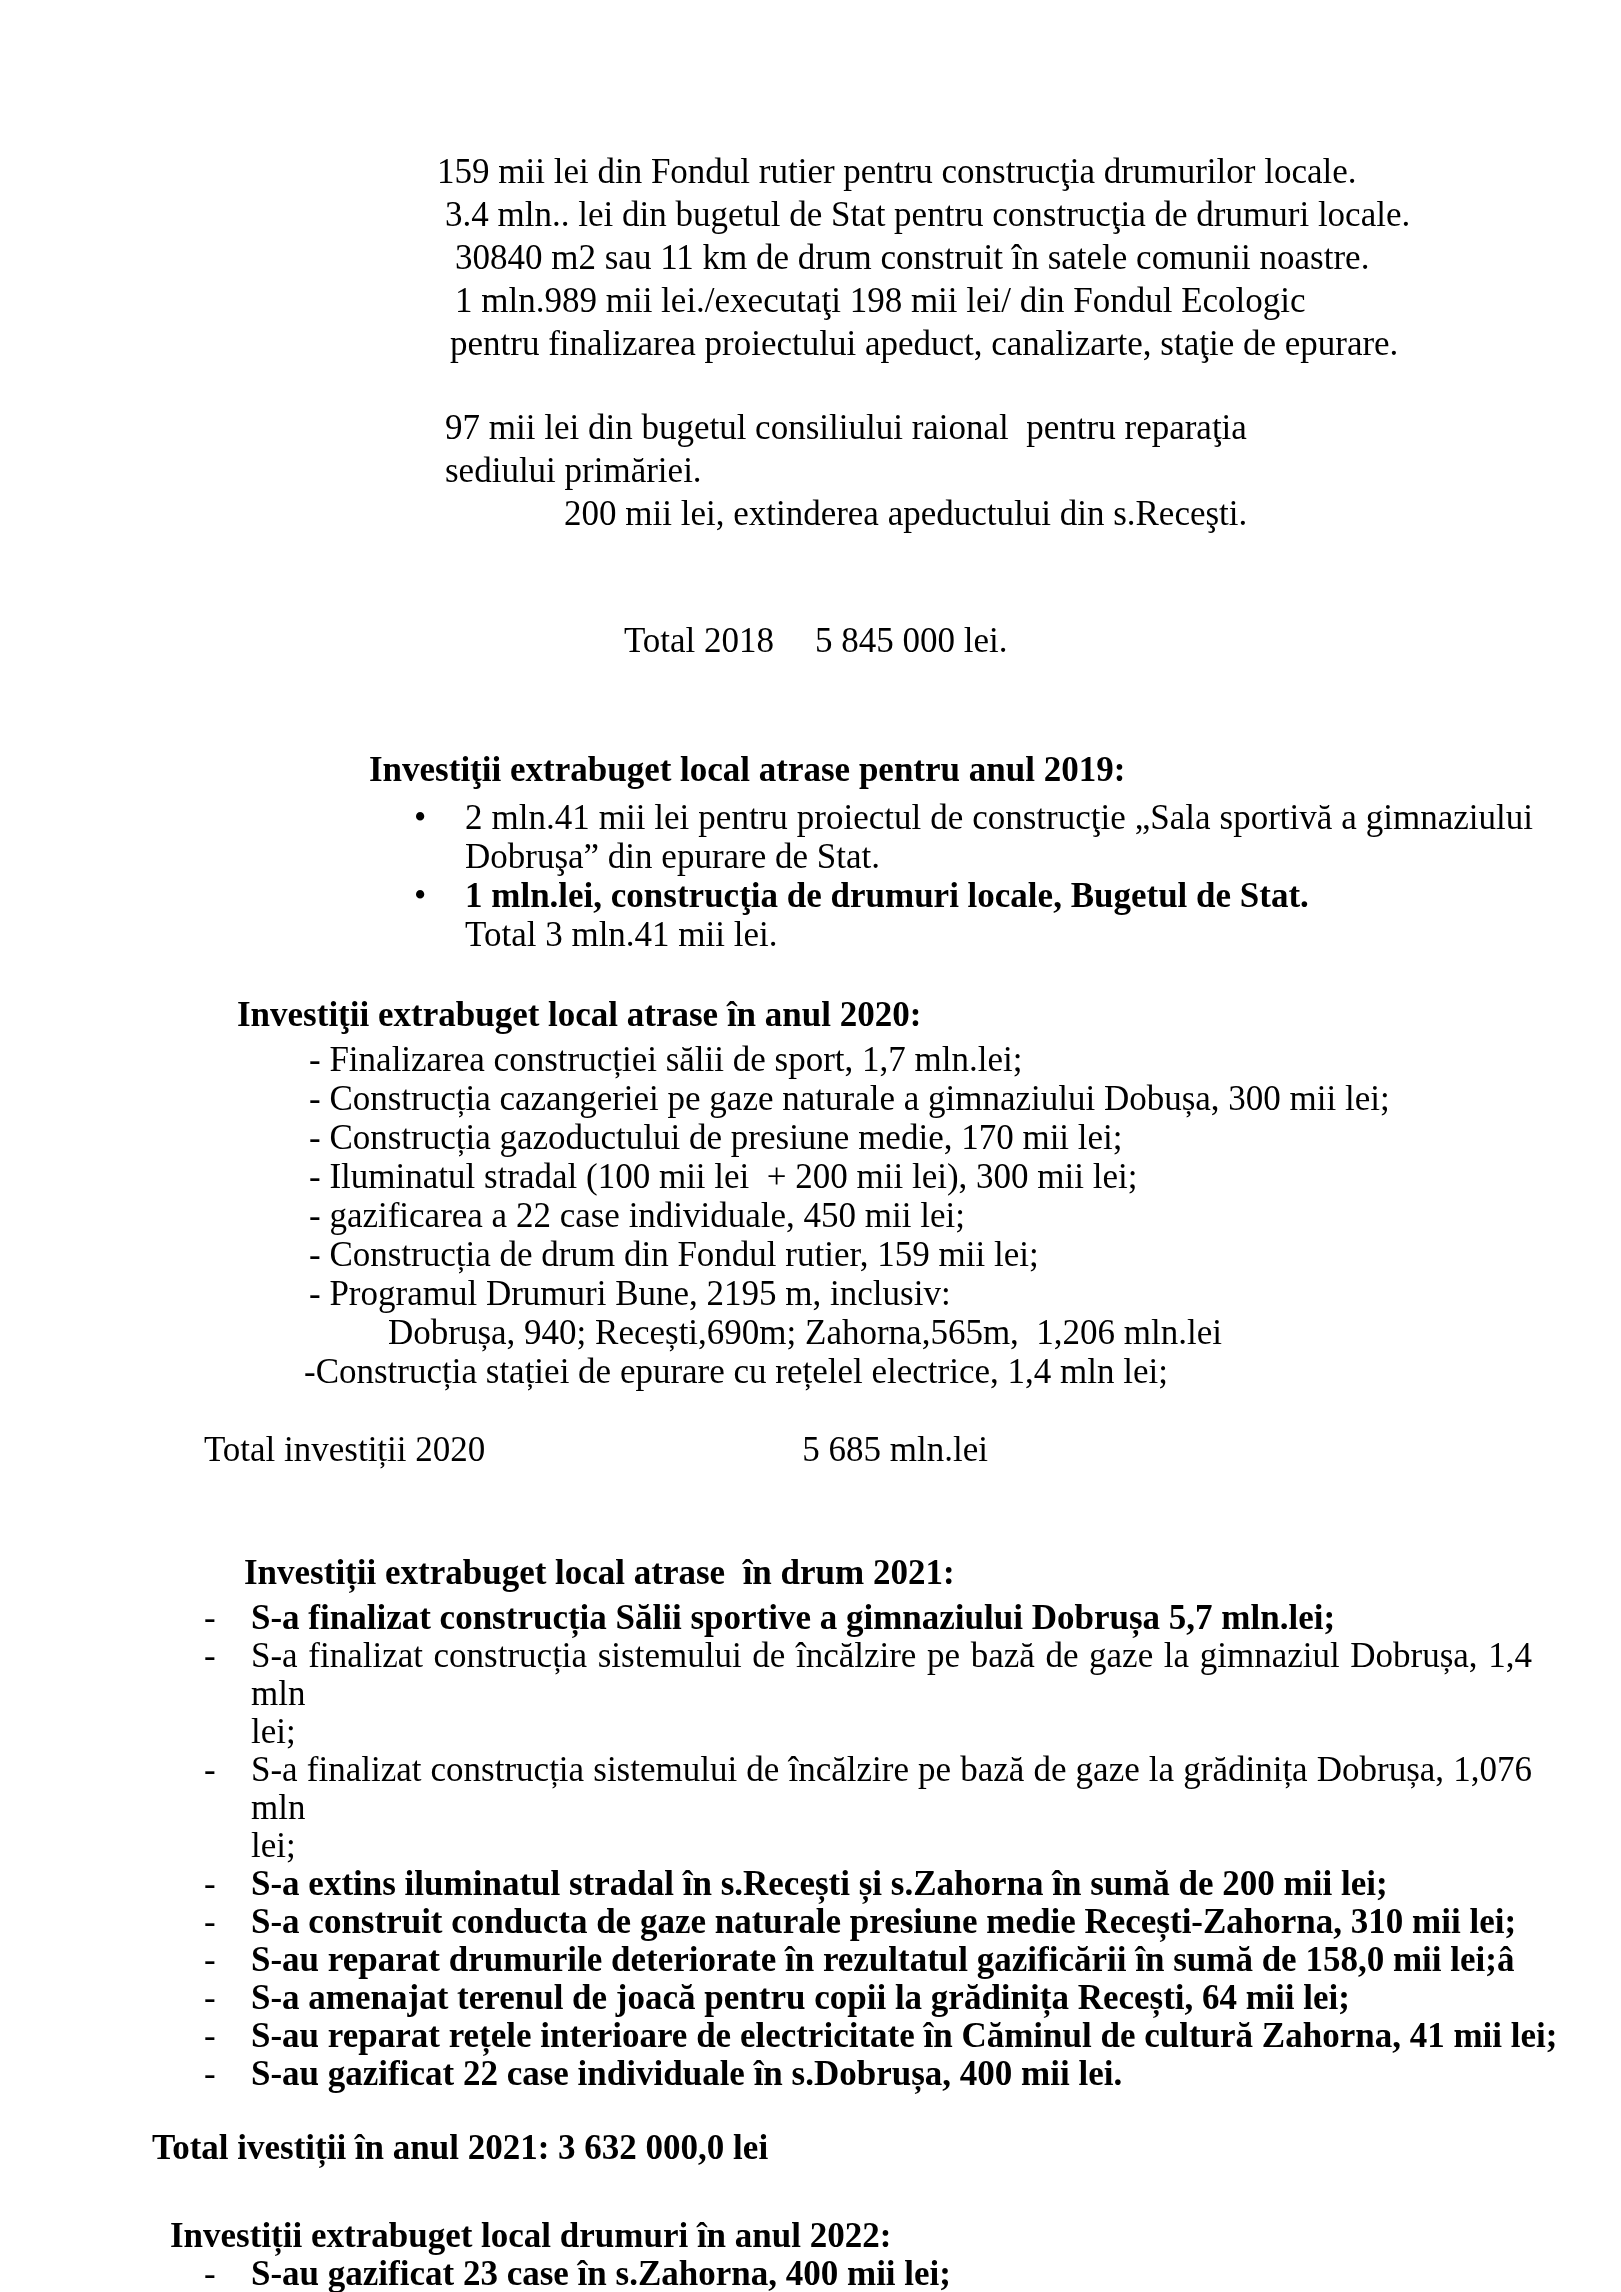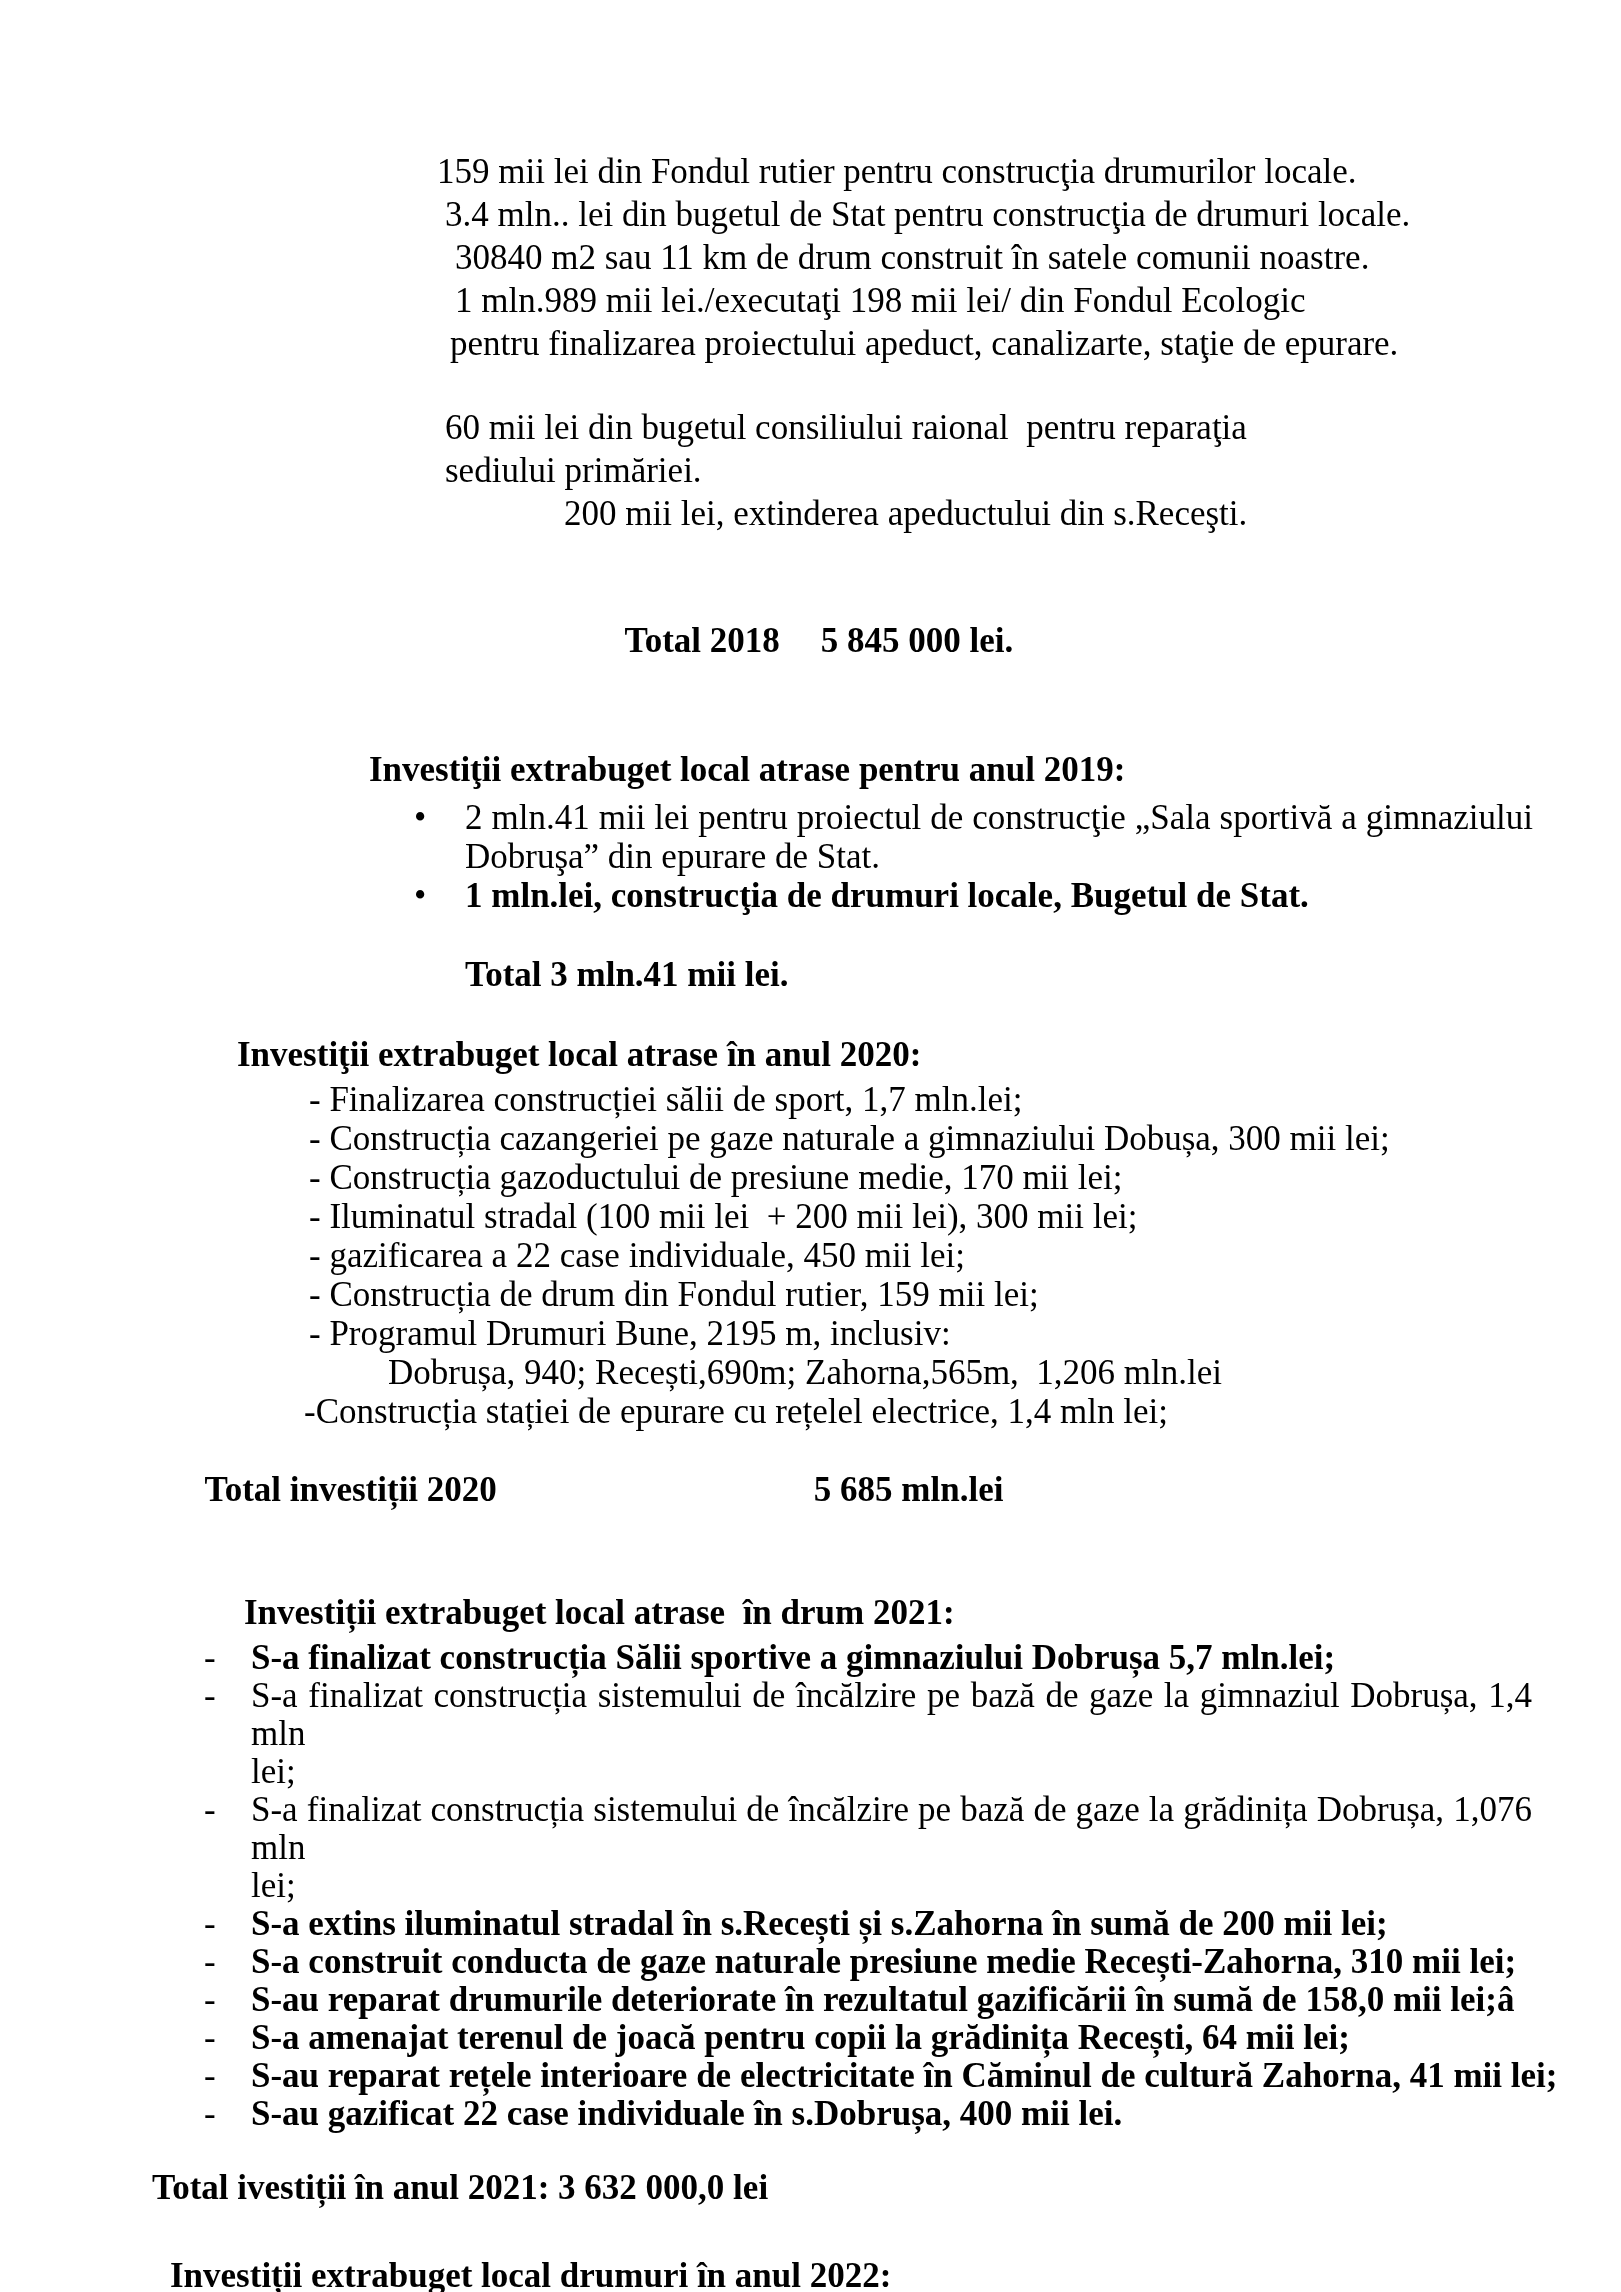--- a/index.html
+++ b/index.html
@@ -21,21 +21,21 @@
     height: 2254px;
     padding-top: 150px;
     box-sizing: border-box;
   }
   .ln {
     white-space: pre;
     line-height: 43px;
   }
   .sp { width: 100%; }
   .total-line { line-height: 43px; white-space: pre; }
-  .b { font-weight: bold; margin-top: 40px; }
+  .b { font-weight: normal; }
   .heading {
     font-weight: bold;
     white-space: pre;
     line-height: 43px;
   }
   .heading.tight { line-height: 39px; }
   .heading.tight42 { line-height: 38px; }
   
   .bitem {
     position: relative;
@@ -76,21 +76,21 @@
 
 <div class="page">
 
   <section>
     <div class="ln" style="margin-left:437px">159 mii lei din Fondul rutier pentru construcţia drumurilor locale.</div>
     <div class="ln" style="margin-left:445px">3.4 mln.. lei din bugetul de Stat pentru construcţia de drumuri locale.</div>
     <div class="ln" style="margin-left:455px">30840 m2 sau 11 km de drum construit în satele comunii noastre.</div>
     <div class="ln" style="margin-left:455px">1 mln.989 mii lei./executaţi 198 mii lei/ din Fondul Ecologic</div>
     <div class="ln" style="margin-left:450px">pentru finalizarea proiectului apeduct, canalizarte, staţie de epurare.</div>
     <div class="sp" style="height:41px"></div>
-    <div class="ln" style="margin-left:445px">60 mii lei din bugetul consiliului raional  pentru reparaţia</div>
+    <div class="ln" style="margin-left:445px">97 mii lei din bugetul consiliului raional  pentru reparaţia</div>
     <div class="ln" style="margin-left:445px">sediului primăriei.</div>
     <div class="ln" style="margin-left:564px">200 mii lei, extinderea apeductului din s.Receşti.</div>
     <div class="sp" style="height:41px"></div>
     <div class="total-line" style="margin-left:572px">
       <span class="b">Total 2018</span><span class="b" style="margin-left:41px">5 845 000 lei.</span>
     </div>
   </section>
 
   <section>
     <div class="sp" style="height:43px"></div>

